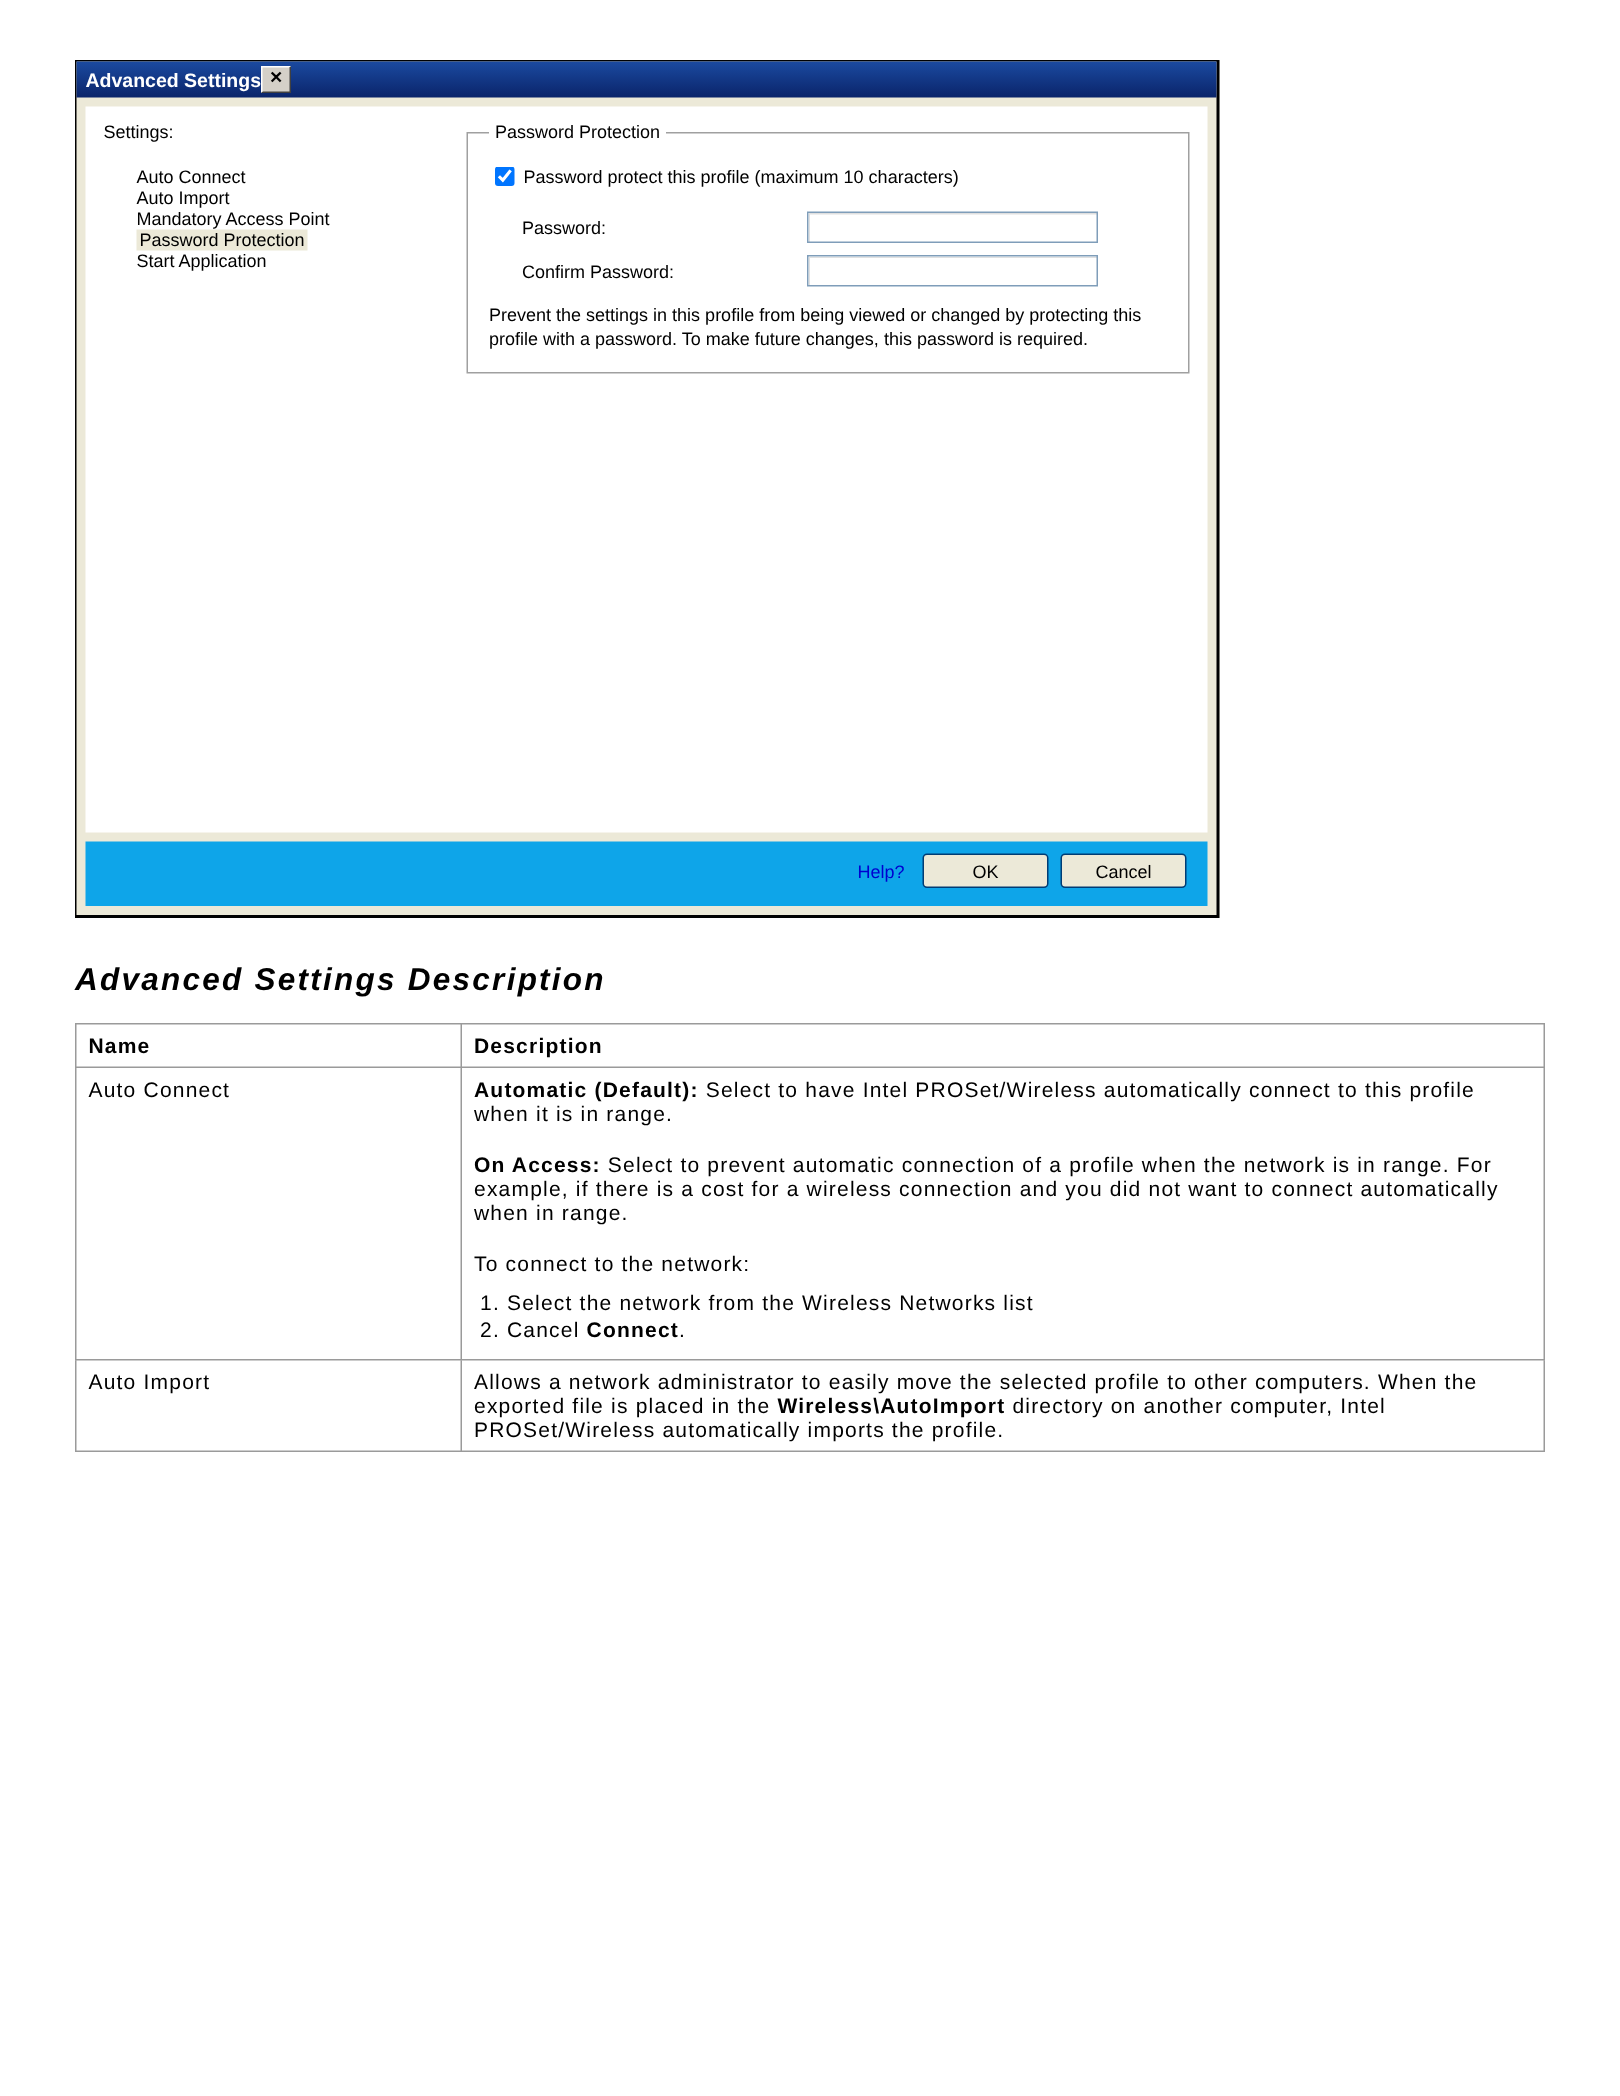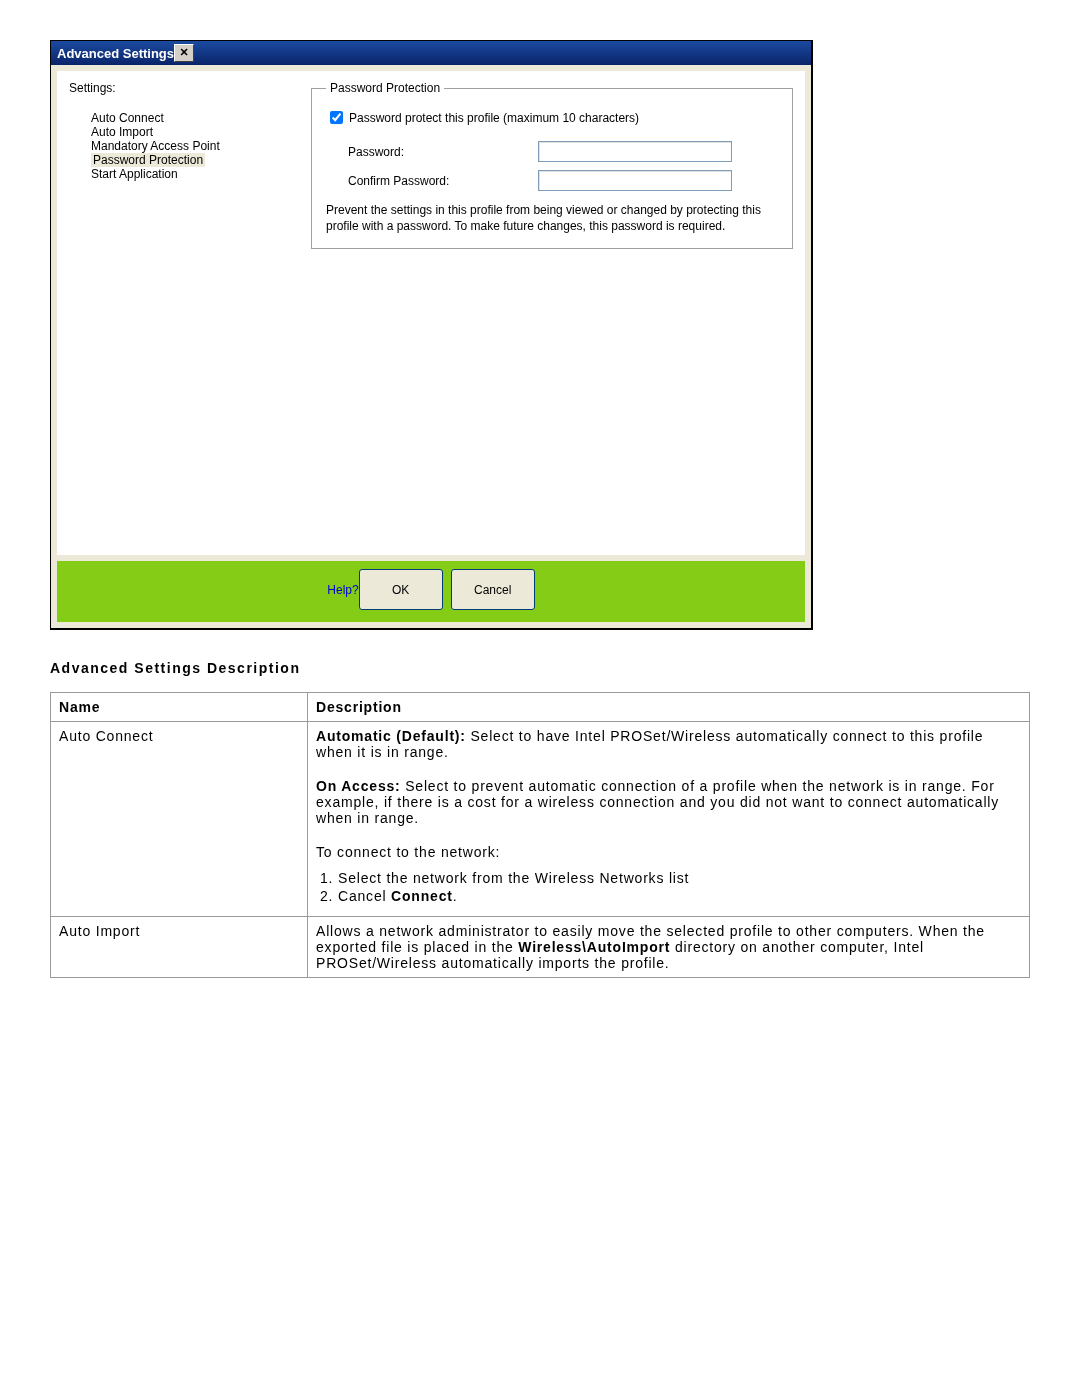--- a/index.html
+++ b/index.html
@@ -108,55 +108,57 @@
     border: 1px solid #7f9db9;
     box-shadow: inset 1px 1px 0 #e0e0e0;
     font-size: 12px;
     padding: 0 3px;
   }
   .desc {
     margin-top: 12px;
     line-height: 1.3;
   }
   .dialog-footer {
-    background: #84cc16;
+    background: #0ea5e9;
     margin: 0 6px 6px 6px;
     padding: 8px 14px 12px 14px;
     display: flex;
     align-items: center;
-    justify-content: center;
-    font-family: Tahoma, Arial, sans-serif;
-    font-size: 12px;
+    justify-content: flex-end;
+    font-family: Tahoma, Arial, sans-serif;
+    font-size: 12px;
+    gap: 12px;
   }
   .help-lnk {
     color: #0000d0;
     cursor: pointer;
   }
   .btns {
     display: flex;
     gap: 8px;
   }
   .btns button {
     width: 84px;
-    height: 41px;
+    height: 23px;
     background: #ece9d8;
     border: 1px solid #003c74;
     border-radius: 3px;
     font-size: 12px;
     font-family: Tahoma, Arial, sans-serif;
     cursor: pointer;
   }
 
   
   .doc-heading {
     font-family: Verdana, Arial, sans-serif;
-    font-size: 14px;
+    font-size: 21px;
     font-weight: bold;
     letter-spacing: 1.5px;
     margin: 18px 0 16px 0;
+    font-style: italic;
   }
   table.desc-table {
     border-collapse: collapse;
     width: 100%;
     font-family: Verdana, Arial, sans-serif;
     font-size: 14px;
   }
   table.desc-table th, table.desc-table td {
     border: 1px solid #9a9a9a;
     padding: 6px 8px;

